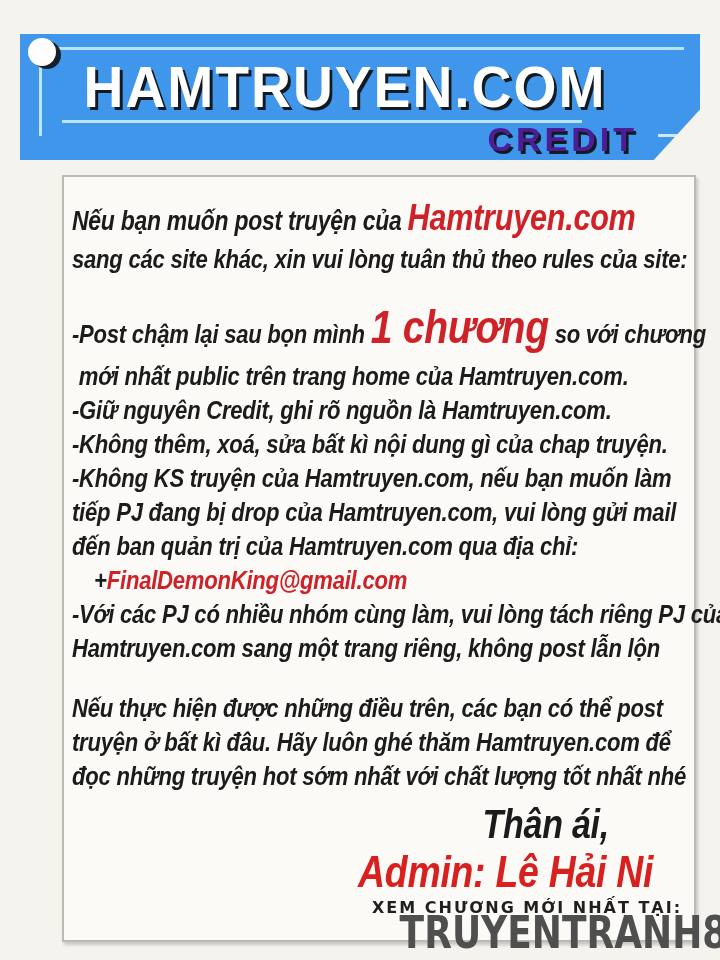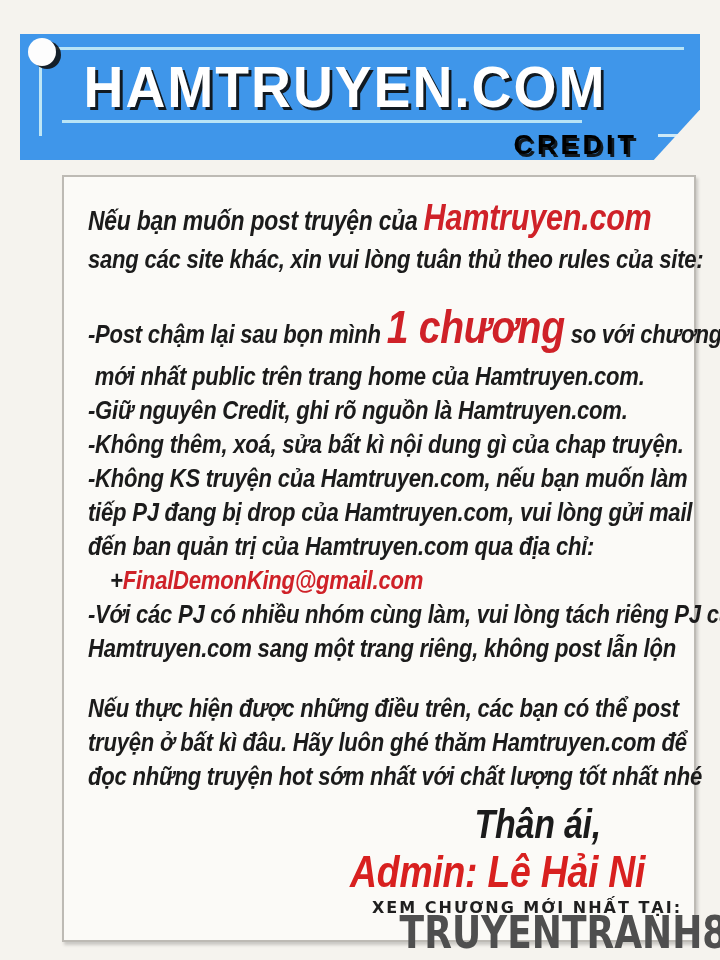--- a/index.html
+++ b/index.html
@@ -23,34 +23,34 @@
   }
   .pin-stem{position:absolute;left:19px;top:32px;width:3px;height:70px;background:#bfe6f5;}
   .banner-title{
     position:absolute;left:10px;right:40px;top:20px;text-align:center;
     font-size:57px;font-weight:bold;letter-spacing:2px;color:#ffffff;
     text-shadow:3px 3px 0 rgba(12,12,12,0.9);
     transform:scaleX(0.97);transform-origin:50% 50%;white-space:nowrap;
   }
   .title-underline{position:absolute;left:42px;top:86px;width:520px;height:3px;background:#b9e4f6;}
   .banner-credit{
-    position:absolute;right:62px;top:96px;
-    font-size:27px;font-weight:bold;letter-spacing:4px;color:#000000;
+    position:absolute;right:62px;top:86px;
+    font-size:34px;font-weight:bold;letter-spacing:4px;color:#4c1d95;
     text-shadow:2.5px 2.5px 0 rgba(12,12,12,0.9);white-space:nowrap;
   }
   .credit-dash{position:absolute;right:16px;top:100px;width:26px;height:3px;background:#cde9f7;}
 
   
   .box{
     position:absolute;left:62px;top:175px;width:630px;height:763px;
     background:#fbfaf7;border:2px solid #bdbab4;
     box-shadow:2px 3px 3px rgba(0,0,0,0.18);
     z-index:1;
   }
-  .content{position:absolute;left:0;top:0;right:8px;padding:20px 0 0 24px;}
+  .content{position:absolute;left:0;top:0;right:0;padding:20px 0 0 8px;}
   .line{
     white-space:nowrap;font-weight:bold;font-style:italic;
     font-size:26px;line-height:34px;color:#1b1b1b;letter-spacing:-0.3px;
     transform:scaleX(0.85);transform-origin:0 50%;
   }
   .accent{color:#cf2128;}
   .ln-intro1{font-size:27px;line-height:42px;}
   .ln-intro1 .site{font-size:36px;}
   .gap-rules{margin-top:26px;}
   .ln-r1{line-height:50px;}

